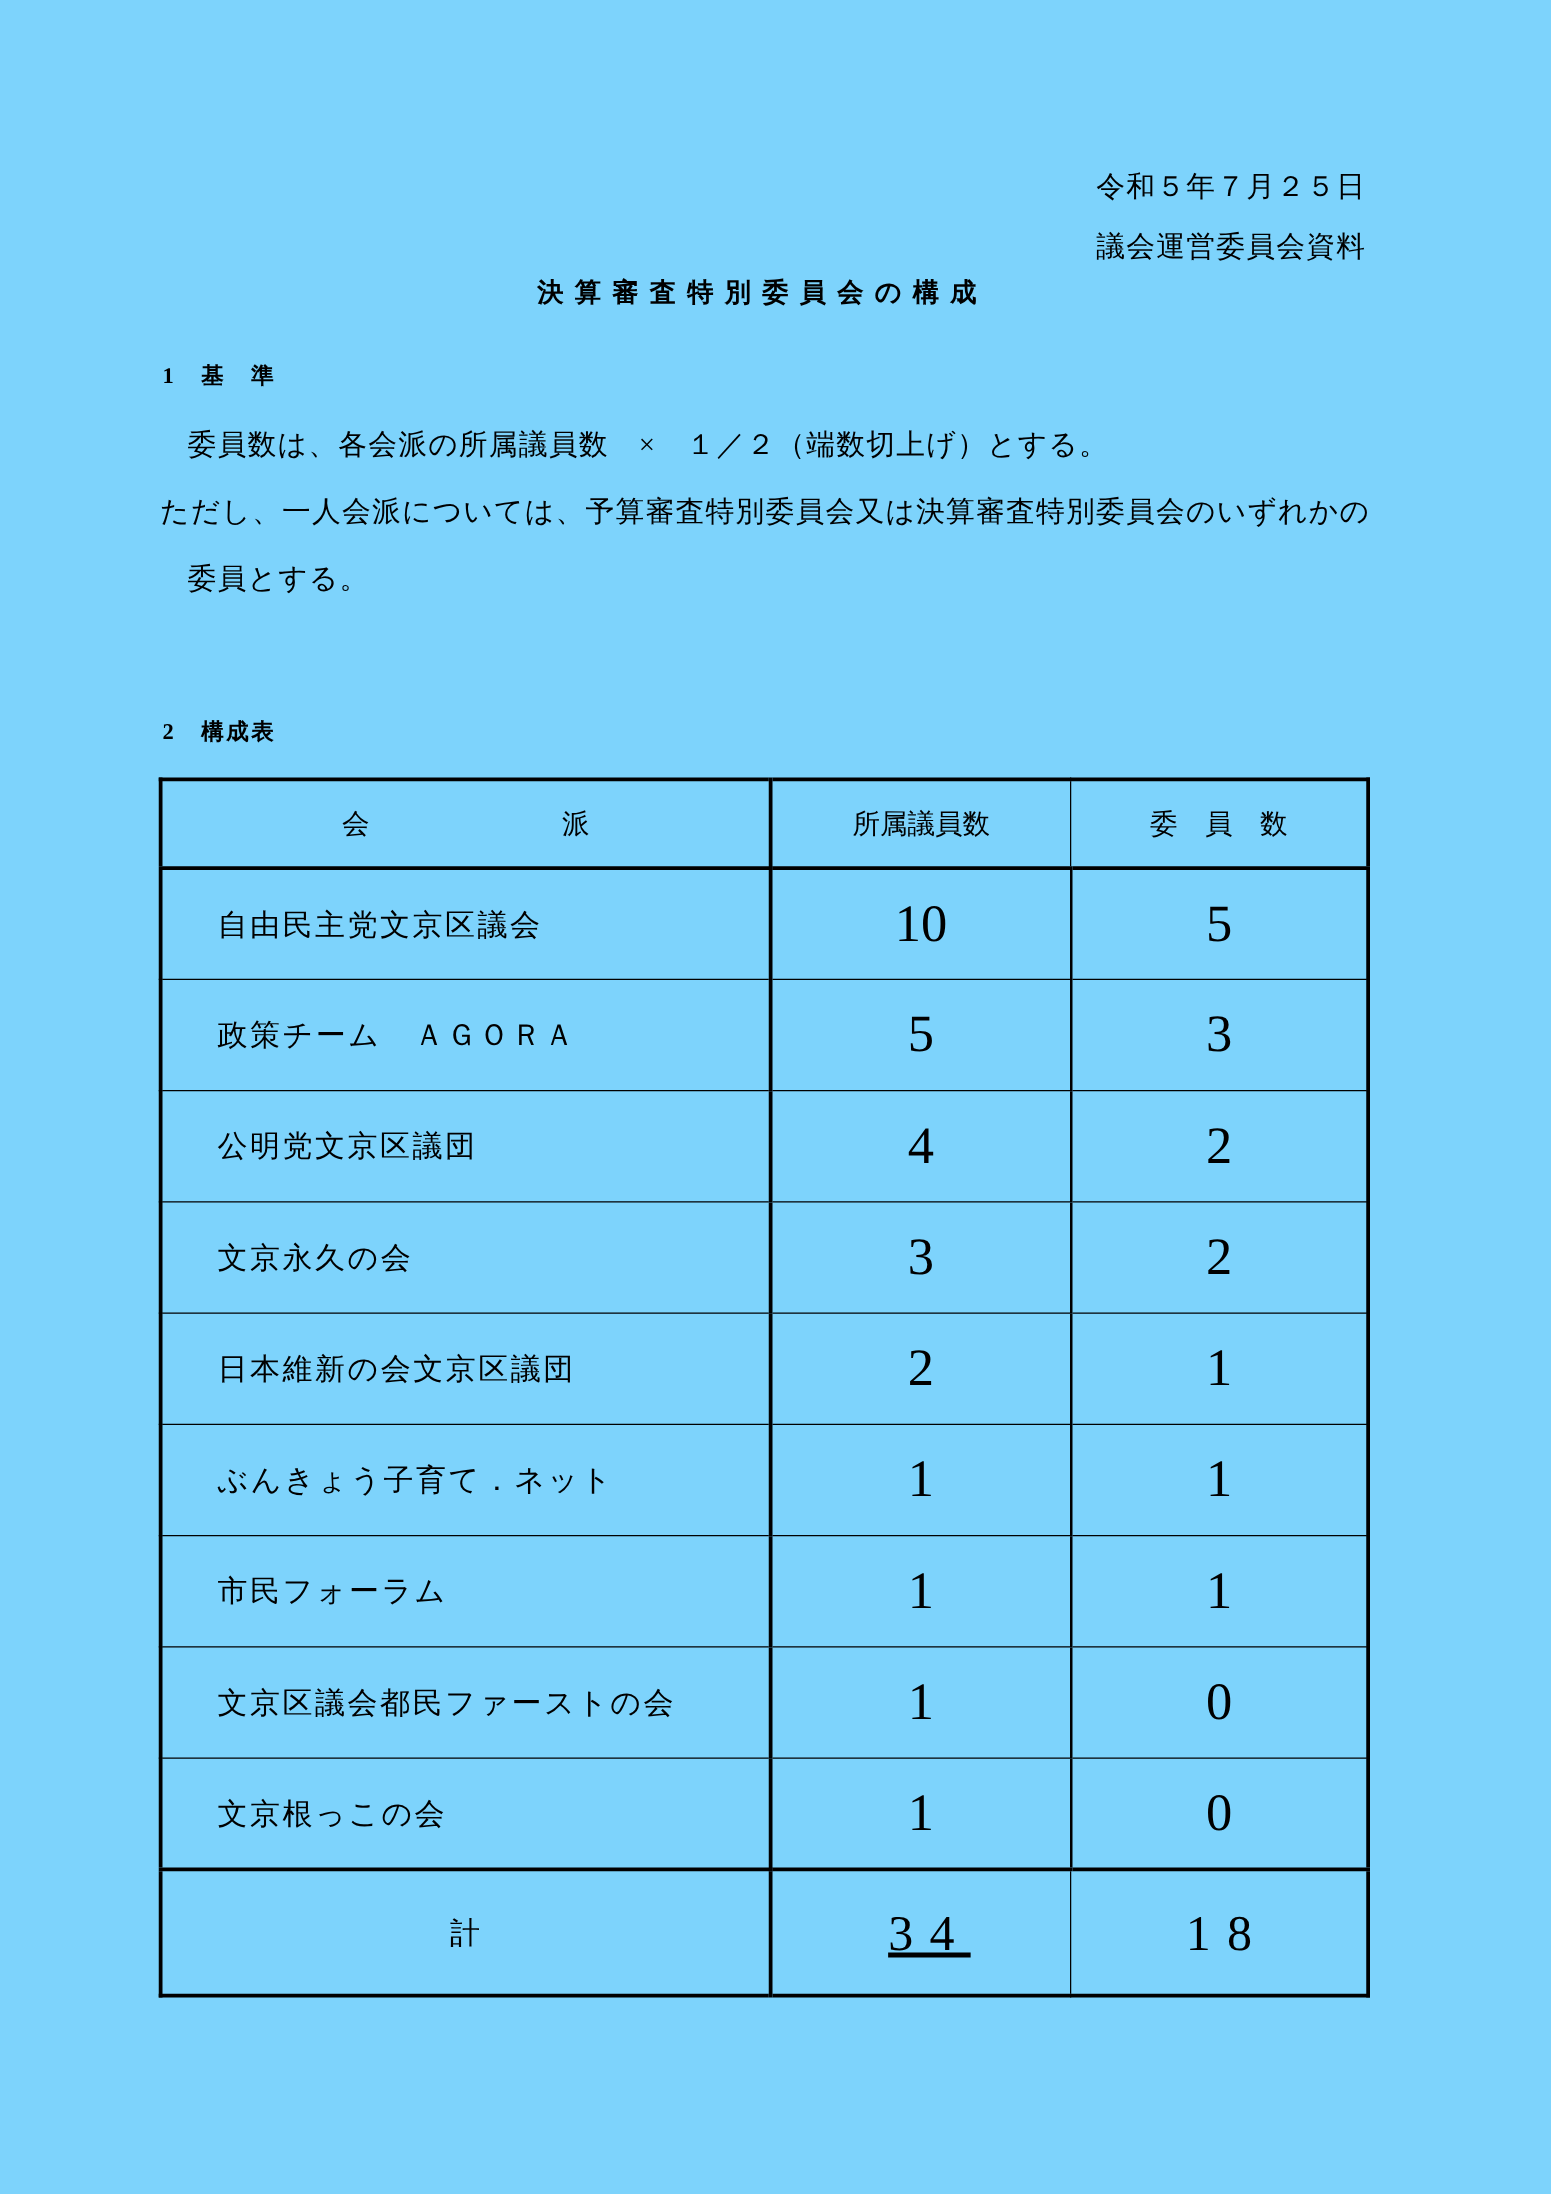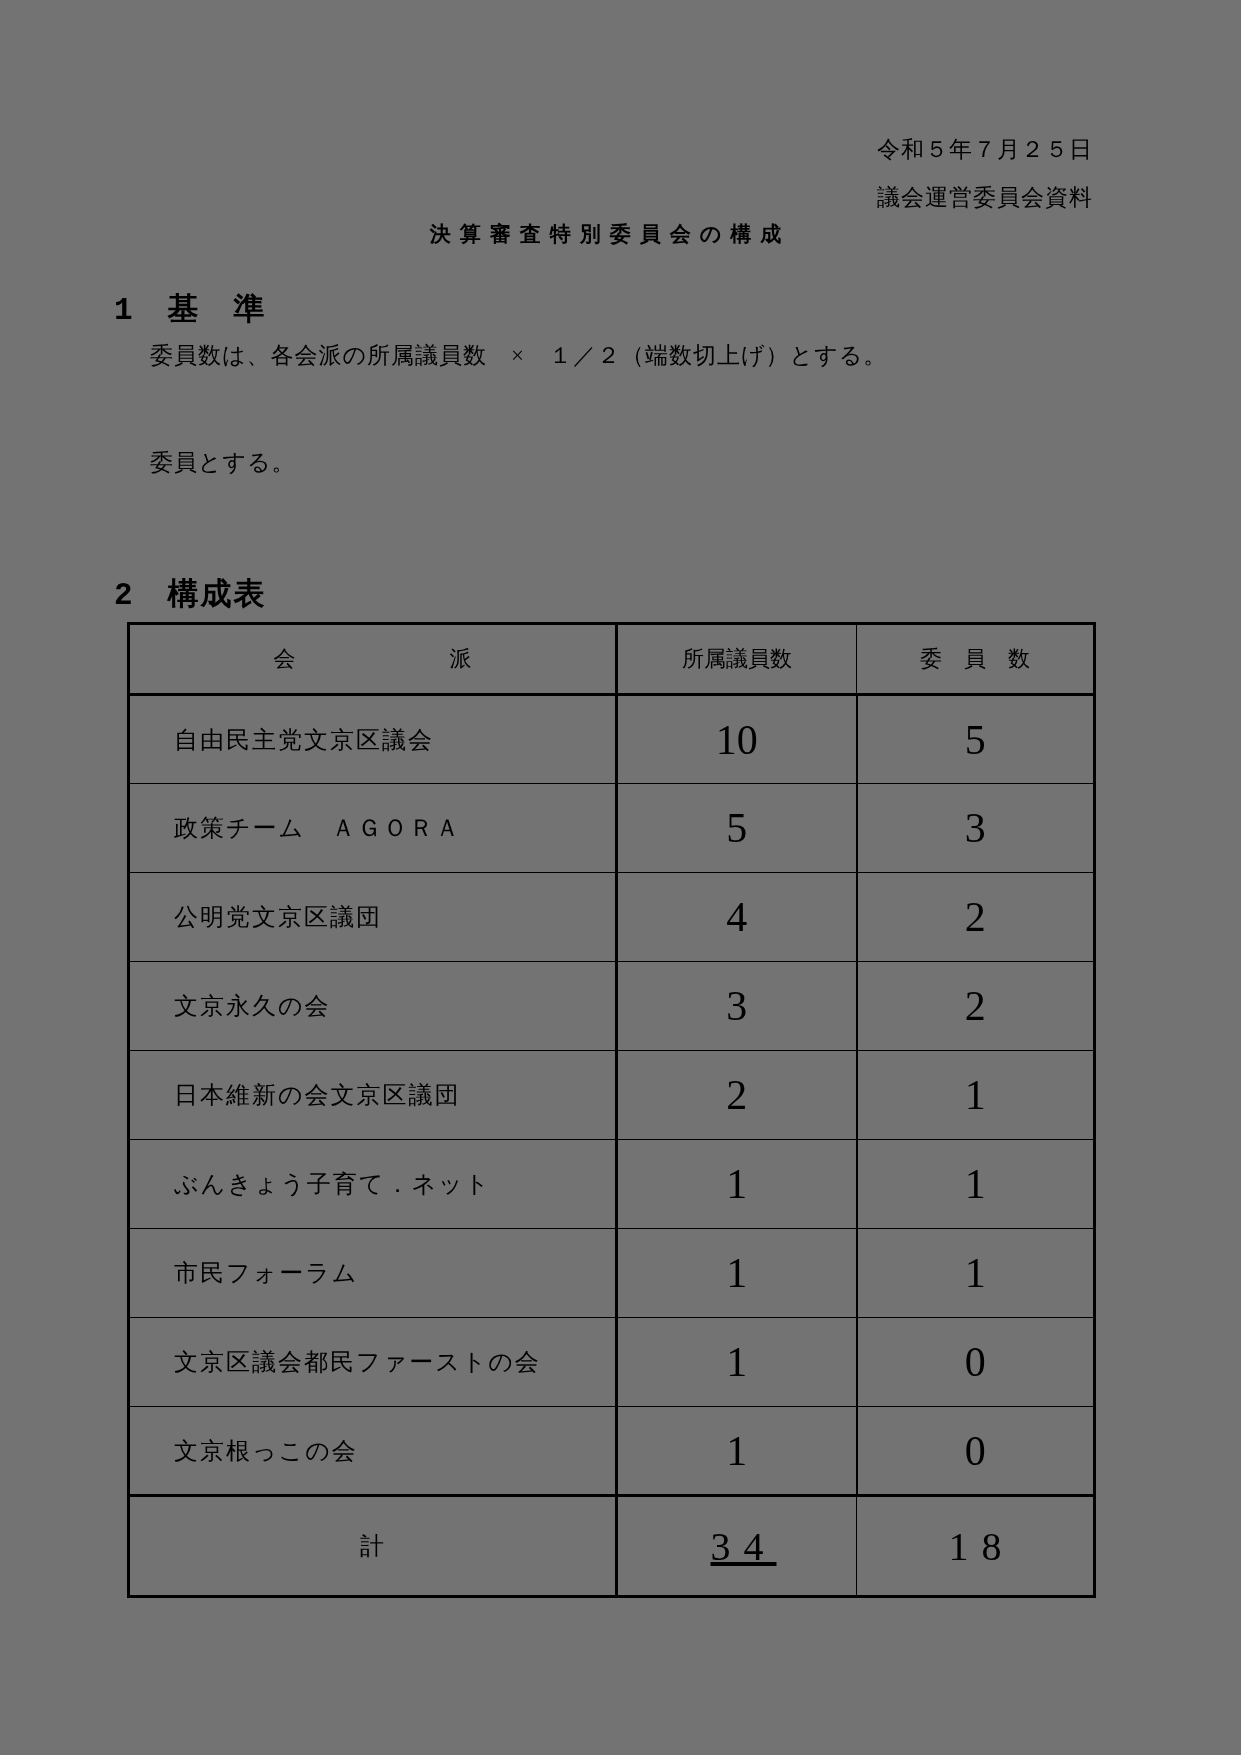--- a/index.html
+++ b/index.html
@@ -1,36 +1,36 @@
 <!DOCTYPE html>
 <html lang="ja"><head>
 <meta charset="utf-8">
 <style>
   html,body{margin:0;padding:0;background:#888;}
   .page{
     position:relative;
     width:1241px;height:1755px;
     margin:0 auto;
-    background:#737373;
+    background:#7dd3fc;
     color:#000;
     font-family:"Liberation Serif","DejaVu Serif",serif;
     overflow:hidden;
   }
   .abs{position:absolute;white-space:nowrap;}
   .date-line{top:134px;right:148px;font-size:23px;letter-spacing:1px;}
   .source-line{top:182px;right:148px;font-size:23px;letter-spacing:1px;}
   .doc-title{
     top:220px;left:127px;width:966px;
     text-align:center;font-size:21px;font-weight:700;
     letter-spacing:9px;margin:0;
   }
   .sec-heading{
-    left:114px;
-    font-family:Liberation Mono, monospace;
-    font-weight:700;font-size:31px;letter-spacing:2px;margin:0;
+    left:130px;
+    font-family:Liberation Serif, serif;
+    font-weight:700;font-size:18px;letter-spacing:2px;margin:0;
   }
   .sec1-heading{top:288px;}
   .sec2-heading{top:551px;margin-top:22px;}
   .body-line{font-size:23px;letter-spacing:1px;}
   .p1{top:340px;left:150px;}
   .p2{top:394px;left:128px;}
   .p3{top:447px;left:150px;}
 
   table.comp{
     position:absolute;top:622px;left:127px;
@@ -71,20 +71,21 @@
 
   <div class="abs date-line">令和５年７月２５日</div>
 
   <div class="abs source-line">議会運営委員会資料</div>
 
   <h1 class="abs doc-title">決算審査特別委員会の構成</h1>
 
   <h2 class="abs sec-heading sec1-heading">1　基　準</h2>
 
   <div class="abs body-line p1">委員数は、各会派の所属議員数　×　１／２（端数切上げ）とする。</div>
+  <div class="abs body-line p2">ただし、一人会派については、予算審査特別委員会又は決算審査特別委員会のいずれかの</div>
   <div class="abs body-line p3">委員とする。</div>
 
   <h2 class="abs sec-heading sec2-heading">2　構成表</h2>
 
   <table class="comp">
     <colgroup>
         <col class="w1">
         <col class="w2">
         <col class="w3">
       </colgroup>

